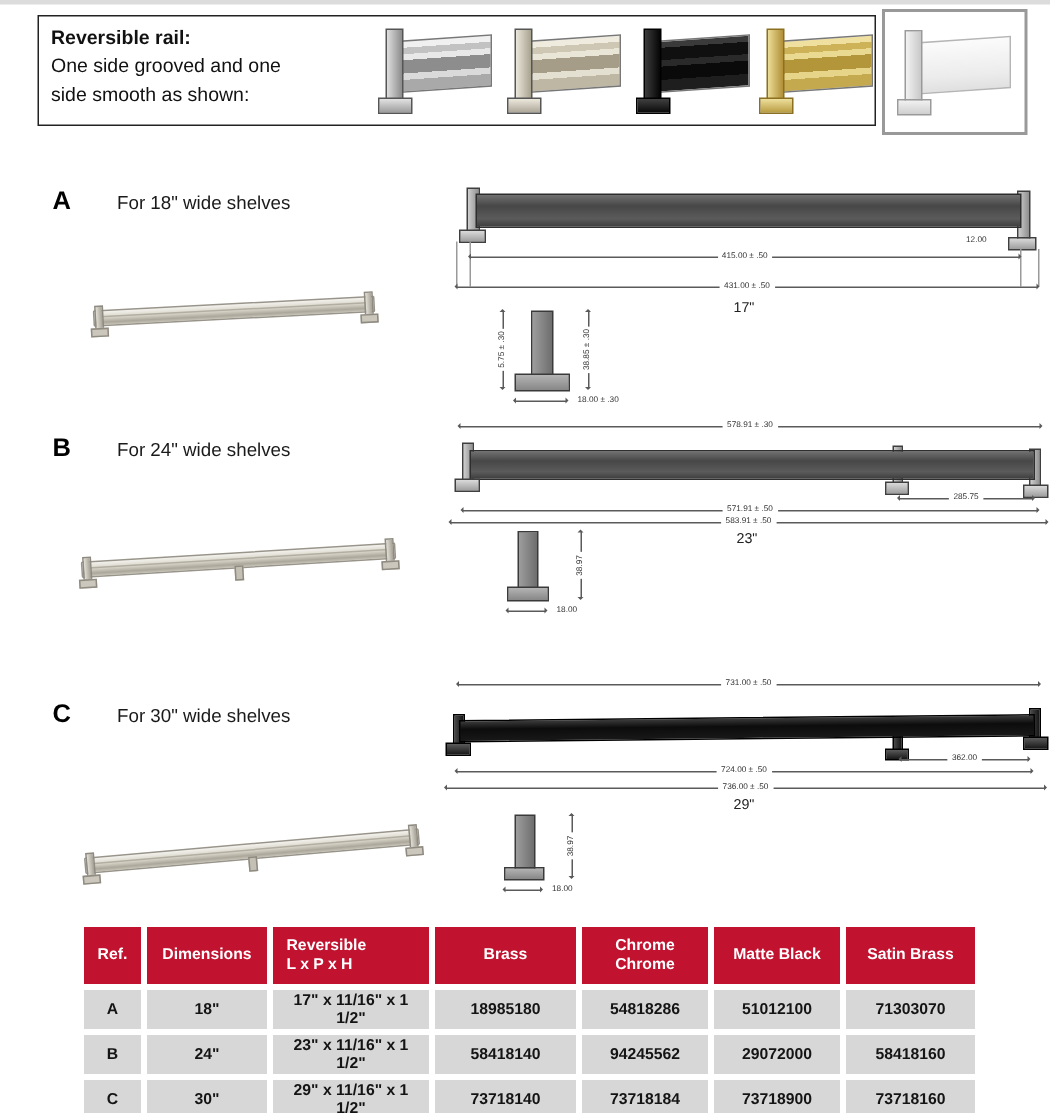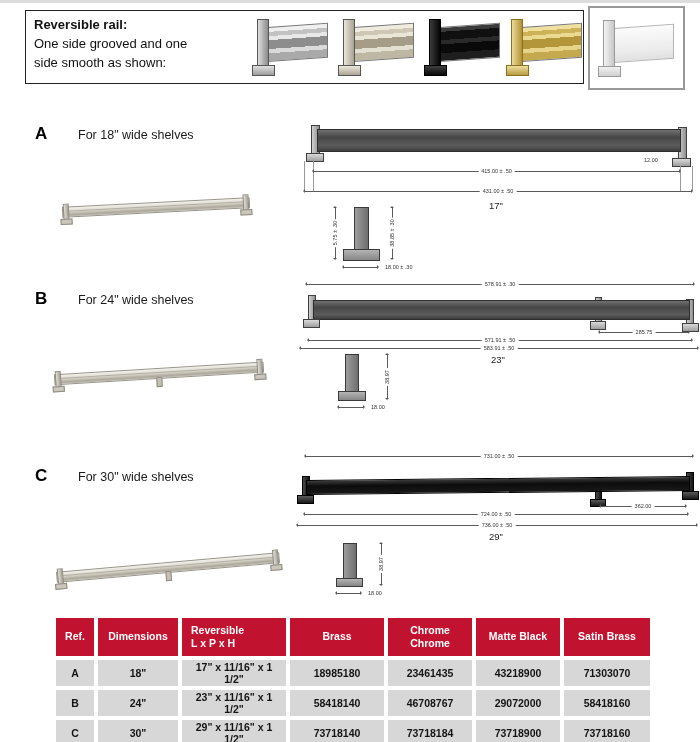--- a/index.html
+++ b/index.html
@@ -290,30 +290,30 @@
       <th><span>Matte Black</span></th>
       <th><span>Satin Brass</span></th>
     </tr>
   </thead>
   <tbody>
     <tr>
       <td>A</td>
       <td>18"</td>
       <td>17" x 11/16" x 1 1/2"</td>
       <td>18985180</td>
-      <td>23461435</td>
-      <td>43218900</td>
+      <td>54818286</td>
+      <td>51012100</td>
       <td>71303070</td>
     </tr>
     <tr>
       <td>B</td>
       <td>24"</td>
       <td>23" x 11/16" x 1 1/2"</td>
       <td>58418140</td>
-      <td>46708767</td>
+      <td>94245562</td>
       <td>29072000</td>
       <td>58418160</td>
     </tr>
     <tr>
       <td>C</td>
       <td>30"</td>
       <td>29" x 11/16" x 1 1/2"</td>
       <td>73718140</td>
       <td>73718184</td>
       <td>73718900</td>

